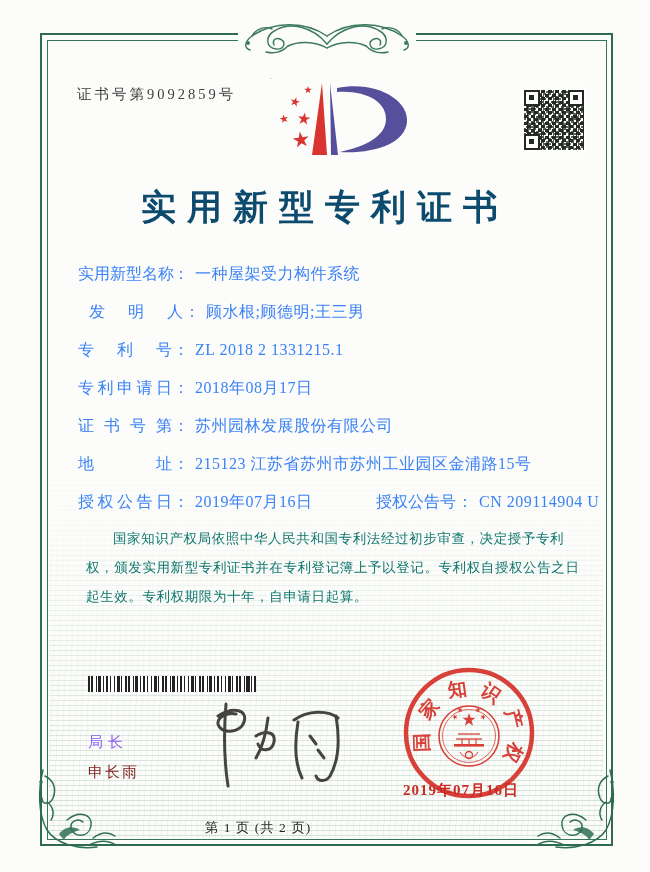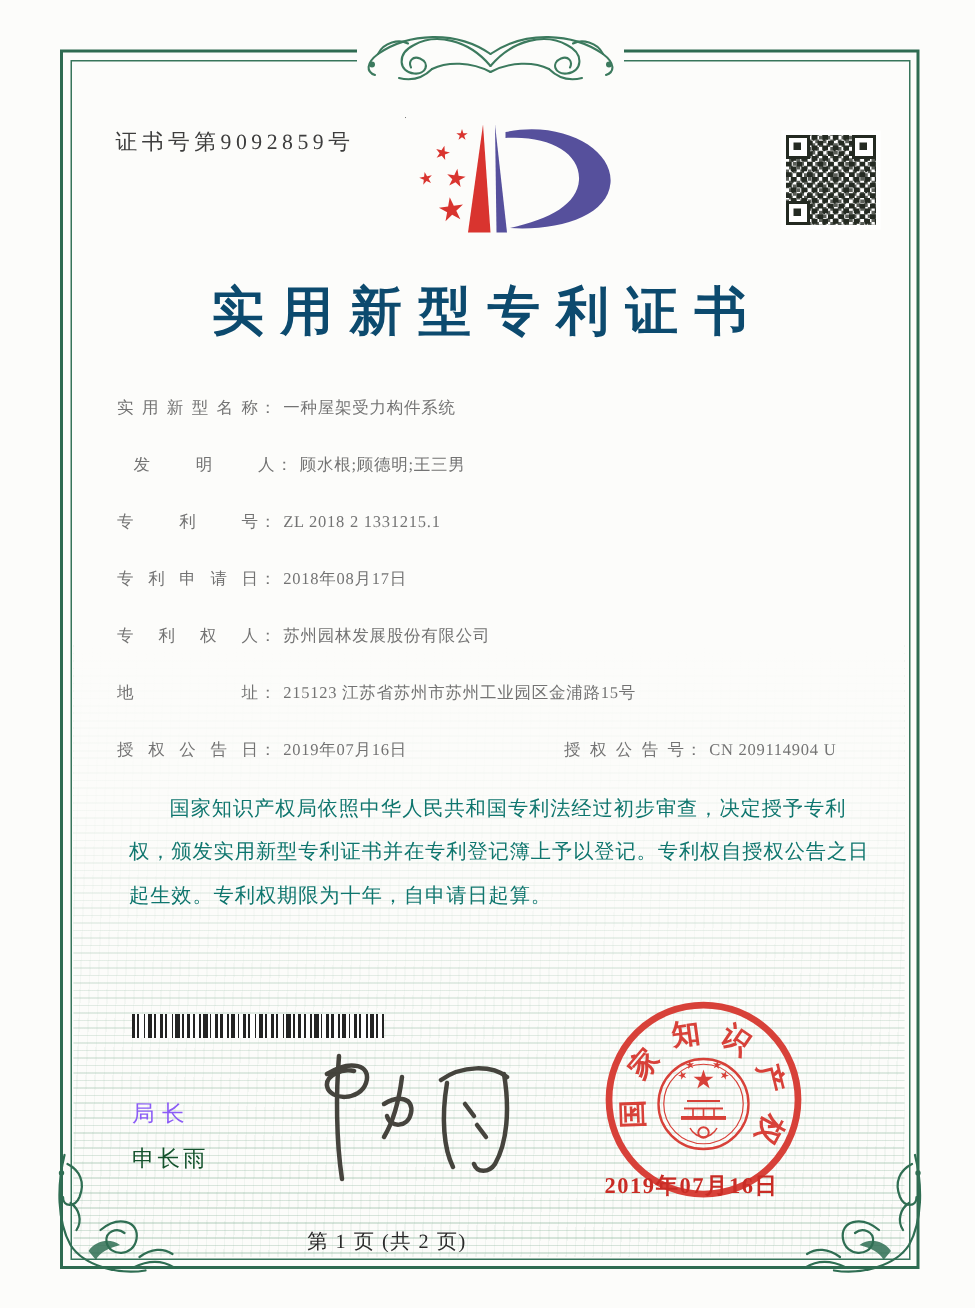--- a/index.html
+++ b/index.html
@@ -43,21 +43,21 @@
   .qr-finder::after { content:""; position:absolute; left:3px; top:3px; width:5px; height:5px; background:#242a22; }
   .qr-finder.tl { left:3px; top:3px; }
   .qr-finder.tr { right:3px; top:3px; }
   .qr-finder.bl { left:3px; bottom:3px; }
   .title {
     position:absolute; left:0; top:184px; width:650px; text-align:center;
     font-size:35px; font-weight:600; letter-spacing:11px; color:#0c4a6e;
   }
   
   .fields { position:absolute; left:78px; top:258px; width:500px; }
-  .row { position:absolute; left:0; height:22px; font-size:11px; color:#737373; white-space:nowrap; }
+  .row { position:absolute; left:0; height:22px; font-size:16px; color:#3b82f6; white-space:nowrap; }
   .row .lab { display:inline-block; width:94px; text-align:justify; text-align-last:justify; }
   .row .colon { display:inline-block; margin:0 2px 0 1px; }
   .row .val { letter-spacing:.5px; }
   .r0{top:6px;} .r1{top:44px;margin-left:11px;} .r2{top:82px;} .r3{top:120px;} .r4{top:158px;} .r5{top:196px;} .r6{top:234px;}
   .grant2 { position:absolute; left:298px; top:0; }
   .grant2 .lab { width:80px; }
   
   .paras {
     position:absolute; left:86px; top:524px; width:496px;
     font-size:13.5px; line-height:29px; color:#0f766e; letter-spacing:.6px;
@@ -68,21 +68,21 @@
     position:absolute; left:88px; top:676px; width:168px; height:16px;
     background:repeating-linear-gradient(90deg,
       #232323 0 2px,  #fff 2px 3.5px,
       #232323 3.5px 5px, #fff 5px 8px,
       #232323 8px 9px, #fff 9px 10.5px,
       #232323 10.5px 13.5px, #fff 13.5px 15px,
       #232323 15px 16px, #fff 16px 18.5px);
   }
   
   .officer-title { position:absolute; left:88px; top:733px; font-size:15px; letter-spacing:5px; color:#8b5cf6; }
-  .officer-name  { position:absolute; left:88px; top:763px; font-size:15px; letter-spacing:2px; color:#14532d; }
+  .officer-name  { position:absolute; left:88px; top:763px; font-size:15px; letter-spacing:2px; color:#7f1d1d; }
   .signature { position:absolute; left:190px; top:698px; width:160px; height:95px; z-index:5; }
   
   .seal { position:absolute; left:392px; top:660px; width:160px; height:146px; z-index:4; opacity:.94; }
   .seal-date {
     position:absolute; left:403px; top:781px; z-index:5;
     font-size:15px; color:#c92c25; letter-spacing:1px; font-weight:600;
   }
   
   .footer {
     position:absolute; left:0; top:819px; width:516px; text-align:center;
@@ -168,21 +168,21 @@
     </div>
     <div class="row r2">
       <span class="lab">专利号</span><span class="colon">：</span>
       <span class="val">ZL 2018 2 1331215.1</span>
     </div>
     <div class="row r3">
       <span class="lab">专利申请日</span><span class="colon">：</span>
       <span class="val">2018年08月17日</span>
     </div>
     <div class="row r4">
-      <span class="lab">专利权人</span><span class="colon">：</span>
+      <span class="lab">证书号第</span><span class="colon">：</span>
       <span class="val">苏州园林发展股份有限公司</span>
     </div>
     <div class="row r5">
       <span class="lab">地址</span><span class="colon">：</span>
       <span class="val">215123 江苏省苏州市苏州工业园区金浦路15号</span>
     </div>
     <div class="row r6">
       <span class="lab">授权公告日</span><span class="colon">：</span>
       <span class="val">2019年07月16日</span>
       <span class="grant2">

